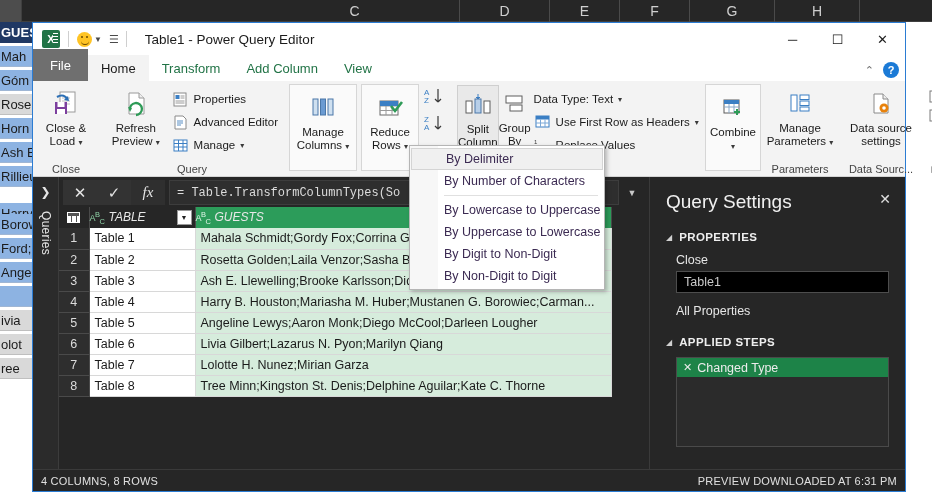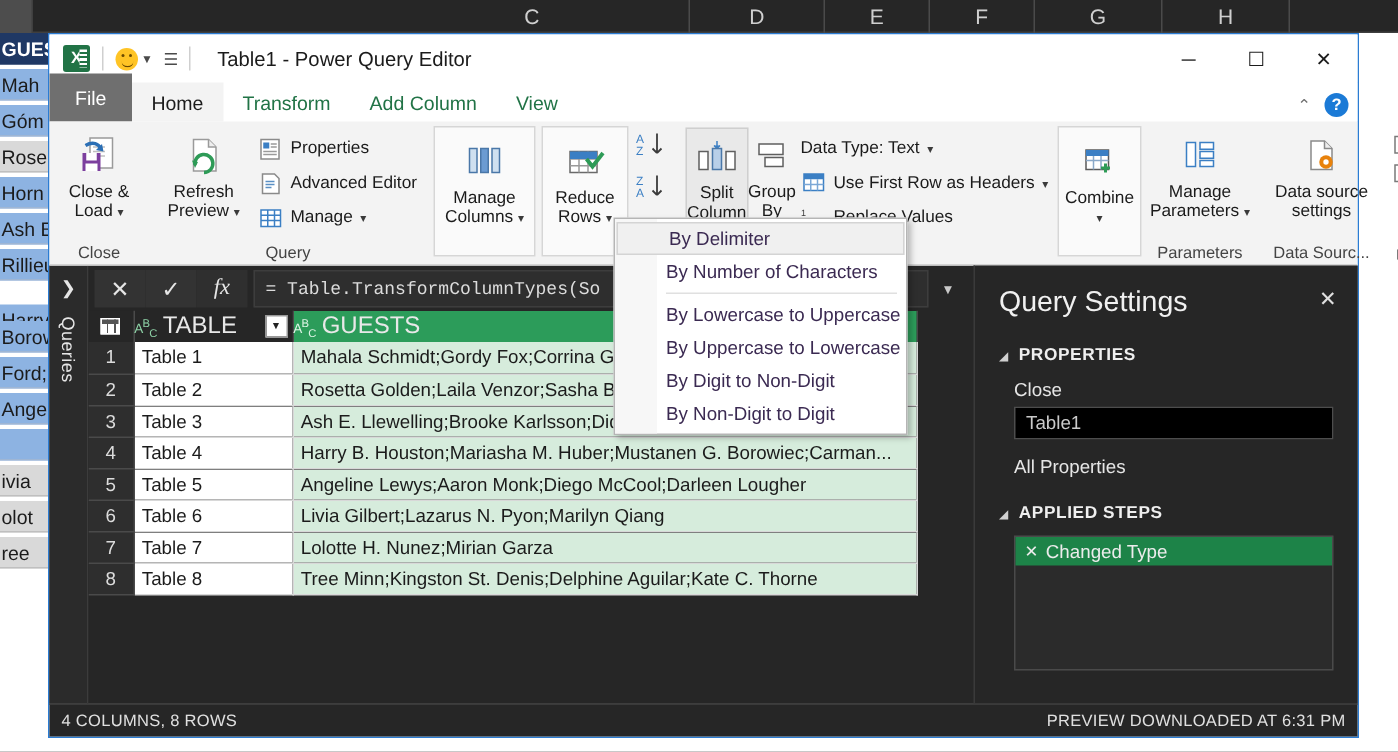--- a/index.html
+++ b/index.html
@@ -194,21 +194,21 @@
   }
   .gh {
     height:21px; background:#262626; color:#e8e8e8;
     text-align:left; font-weight:normal; padding:0 4px;
     border-right:1px solid #4a4a4a;
     position:relative;
   }
   .gh.sel { background:#2c9c5a; }
   .abc { font-size:9px; color:#8fd4a8; margin-right:4px; letter-spacing:-.5px; }
   .gh.sel .abc { color:#dff5e6; }
-  .gh .hname { font-size:16px; }
+  .gh .hname { font-size:12px;font-style:italic; }
   .filter-btn {
     position:absolute; right:3px; top:3px; width:15px; height:15px;
     background:#fff; border:1px solid #999; display:flex; align-items:center; justify-content:center;
     font-size:7px; color:#222;
   }
   .rownum {
     width:30px; height:21px; background:#2e2e2e; color:#dcdcdc;
     text-align:center; border-bottom:1px solid #4a4a4a; border-right:1px solid #4a4a4a;
     font-size:11.5px;
   }
@@ -398,21 +398,21 @@
               <rect x="19" y="3" width="5" height="16" fill="#cfe0f0" stroke="#4a77a8"></rect>
             </svg>
           </div>
           <div class="lbl">Manage<br>Columns <span class="caret-dn">▾</span></div>
         </div>
       </div>
       <div class="rb-name"></div>
     </div>
 
     <div class="rb-group rb-frame" style="width:58px;margin:3px 0 2px 4px;height:87px;">
-      <div class="rb-body" style="justify-content:center;">
+      <div class="rb-body" style="justify-content:center;align-items:flex-end;">
         <div class="rb-big" style="width:54px;">
           <div class="ico">
             <svg width="28" height="26" viewBox="0 0 28 26">
               <rect x="4" y="5" width="18" height="14" fill="#fff" stroke="#6a6a6a"></rect>
               <path d="M4 10h18M4 14.5h18M10 5v14M16 5v14" stroke="#9a9a9a"></path>
               <rect x="4" y="5" width="18" height="5" fill="#3b7fc4"></rect>
               <path d="M15 10l4 5 7-9" stroke="#2e9b57" stroke-width="2.6" fill="none"></path>
             </svg>
           </div>
           <div class="lbl">Reduce<br>Rows <span class="caret-dn">▾</span></div>

